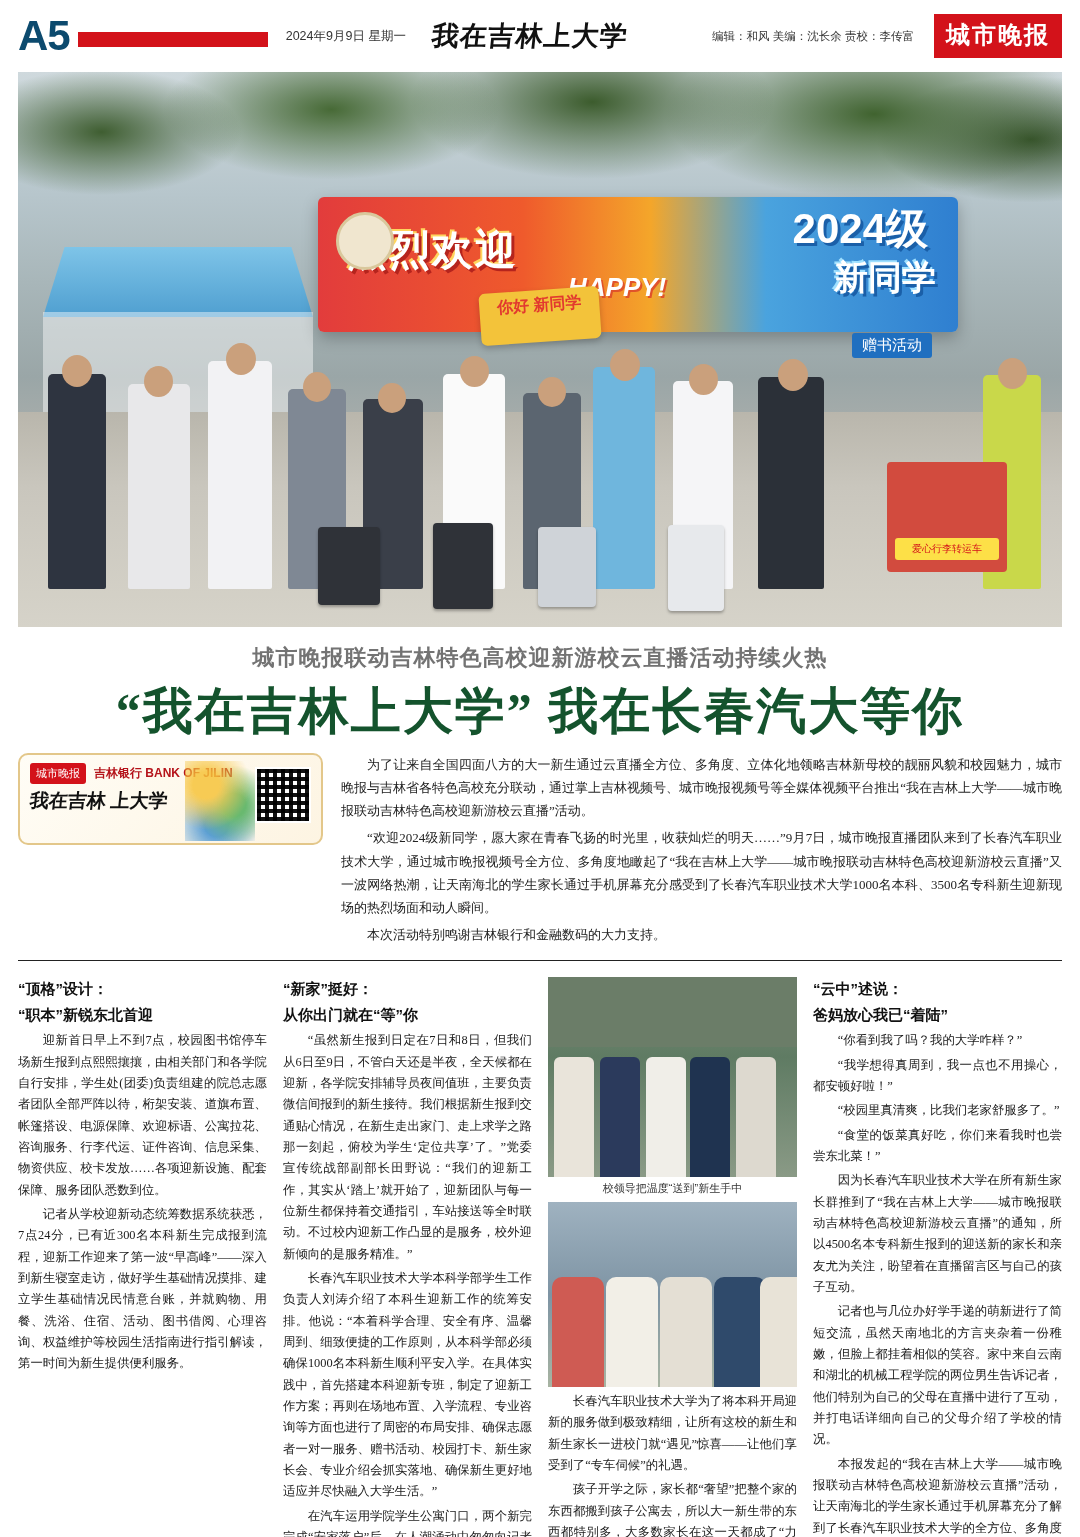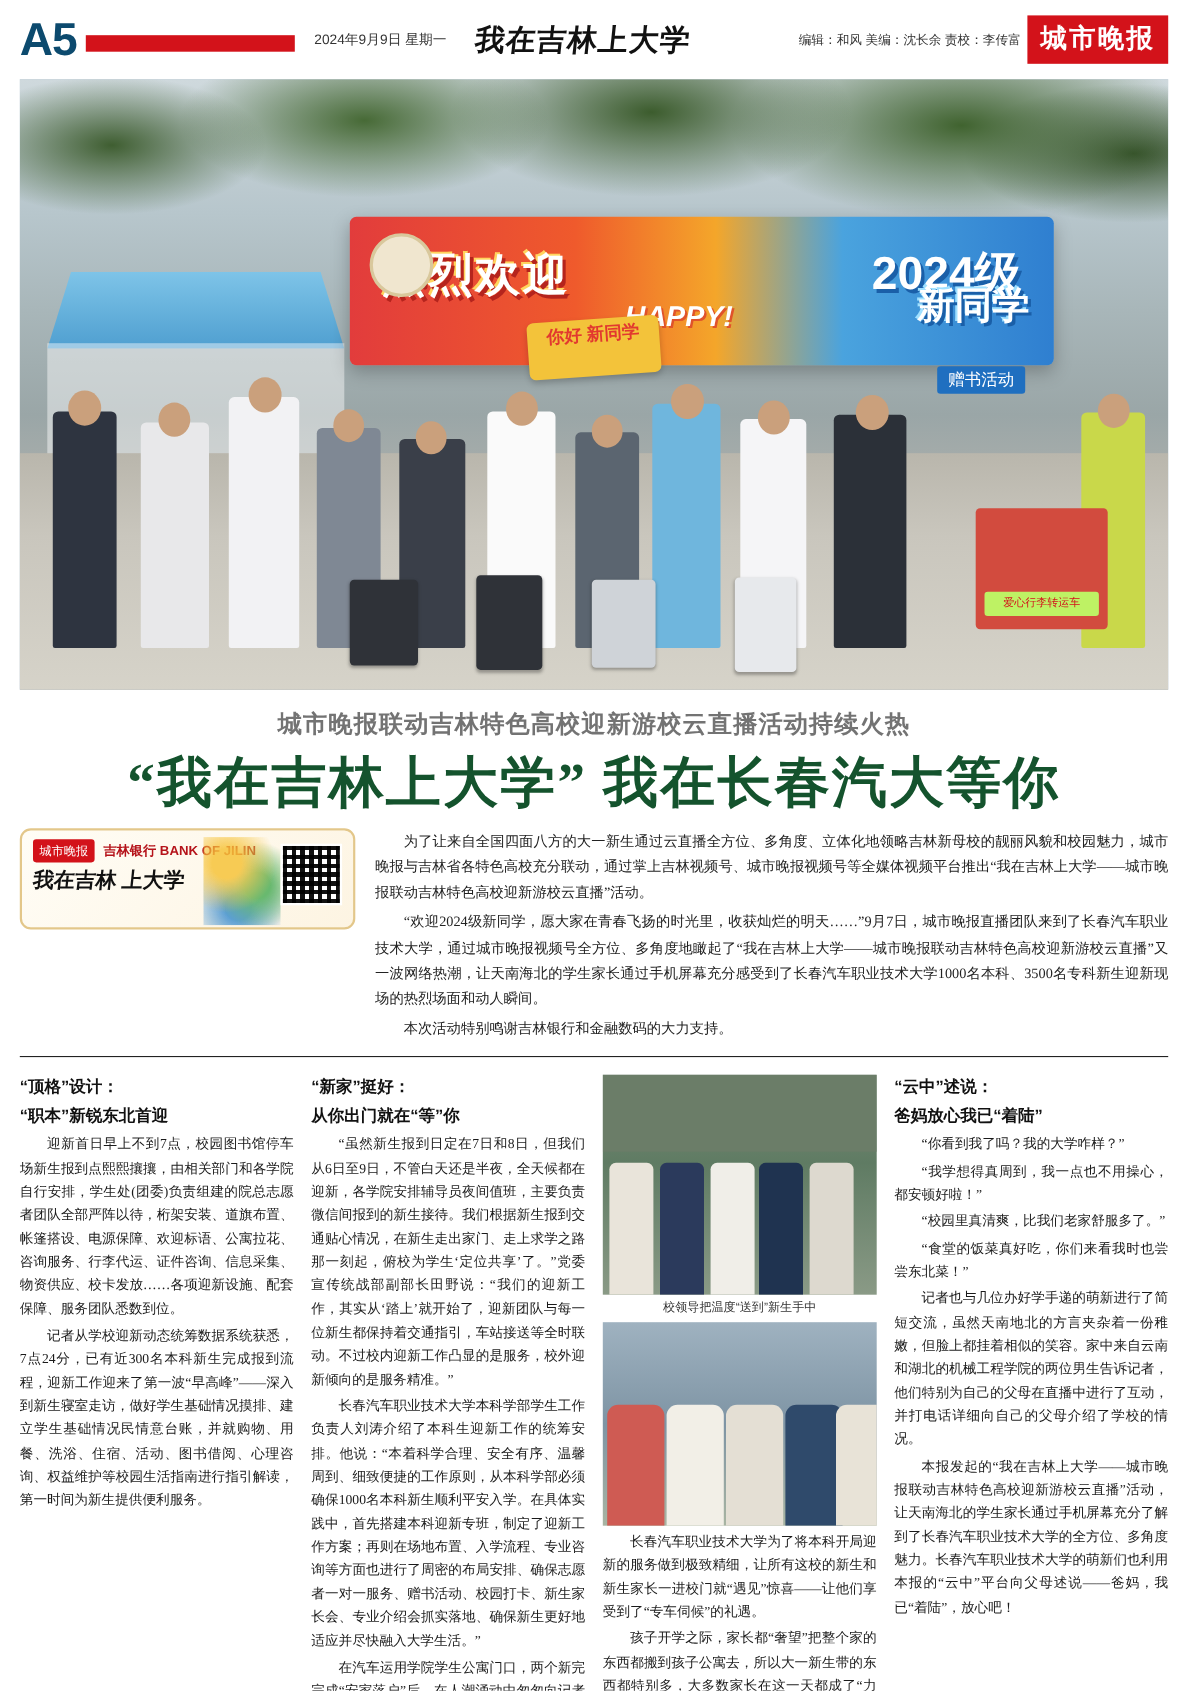--- a/index.html
+++ b/index.html
@@ -52,21 +52,21 @@
     letter-spacing: 1px;
     transform: skewX(-6deg);
     white-space: nowrap;
   }
   .mast-credits {
     margin-left: auto;
     font-family: "Liberation Sans", sans-serif;
     font-size: 11.5px;
     color: #333;
     white-space: nowrap;
-    padding-right: 6px;
+    padding-right: 20px;
   }
   .paper-brand {
     background: #d3121a;
     color: #fff;
     font-weight: bold;
     font-size: 24px;
     padding: 5px 12px 7px;
     letter-spacing: 2px;
     white-space: nowrap;
   }
@@ -98,21 +98,21 @@
     font-family:"Liberation Sans",sans-serif; font-weight:bold; font-size:41px; color:#fff;
     text-shadow: 3px 3px 0 #b5241d, -2px -2px 0 #ffd45e;
     letter-spacing: 2px;
   }
   .arch .happy {
     position:absolute; left:250px; top:75px;
     font-family:"Liberation Sans",sans-serif; font-weight:bold; font-style:italic; font-size:26px; color:#fff;
     text-shadow: 2px 2px 0 #e0532a;
   }
   .arch .year {
-    position:absolute; right:30px; top:24px;
+    position:absolute; right:30px; top:4px;
     font-family:"Liberation Sans",sans-serif; font-weight:bold; font-size:42px; color:#fff;
     text-shadow: 3px 3px 0 #1a5fa8;
   }
   .arch .newstudent {
     position:absolute; right:22px; top:58px;
     font-family:"Liberation Sans",sans-serif; font-weight:bold; font-size:34px; color:#fff;
     text-shadow: 3px 3px 0 #1a5fa8, -2px -2px 0 #9fe0ff;
   }
   .arch .dream {
     position:absolute; right:26px; bottom:-26px;
@@ -138,21 +138,21 @@
   .tent2 { position:absolute; left:25px; top:240px; width:270px; height:110px; background:rgba(255,255,255,.45); }
   .ground {
     position:absolute; left:0; right:0; bottom:0; height:215px;
     background: linear-gradient(180deg,#b9b6ac 0%, #c9c6bd 35%, #d6d3c9 100%);
   }
   .crowd { position:absolute; left:0; right:0; top:250px; bottom:0; }
   .p { position:absolute; bottom:38px; border-radius:5px 5px 2px 2px; }
   .head { position:absolute; border-radius:50%; background:#caa07c; }
   .lug { position:absolute; border-radius:4px; background:#2f3238; box-shadow:0 2px 3px rgba(0,0,0,.3); }
   .cart { position:absolute; right:55px; bottom:55px; width:120px; height:110px; background:#d24b3e; border-radius:4px; }
-  .cart .label { position:absolute; bottom:12px; left:8px; right:8px; height:22px; background:#bef264; border-radius:3px;
+  .cart .label { position:absolute; bottom:12px; left:8px; right:8px; height:22px; background:#fde047; border-radius:3px;
      font-size:10px; color:#d3121a; text-align:center; line-height:22px; font-family:"Liberation Sans",sans-serif;}
 
   
   .headline-wrap { margin: 16px 18px 6px; text-align: center; }
   .kicker {
     font-family: "Liberation Sans", sans-serif;
     font-weight: bold;
     font-size: 22px;
     letter-spacing: 1px;
     color: #737373;
@@ -372,18 +372,19 @@
 
   <div class="col">
     <div class="col-inner">
       <p></p>
       <div class="sub-head">“云中”述说：</div>
       <div class="sub-head" style="margin-top:0">爸妈放心我已“着陆”</div>
       <p>“你看到我了吗？我的大学咋样？”</p>
       <p>“我学想得真周到，我一点也不用操心，都安顿好啦！”</p>
       <p>“校园里真清爽，比我们老家舒服多了。”</p>
       <p>“食堂的饭菜真好吃，你们来看我时也尝尝东北菜！”</p>
+      <p>因为长春汽车职业技术大学在所有新生家长群推到了“我在吉林上大学——城市晚报联动吉林特色高校迎新游校云直播”的通知，所以4500名本专科新生报到的迎送新的家长和亲友尤为关注，盼望着在直播留言区与自己的孩子互动。</p>
       <p>记者也与几位办好学手递的萌新进行了简短交流，虽然天南地北的方言夹杂着一份稚嫩，但脸上都挂着相似的笑容。家中来自云南和湖北的机械工程学院的两位男生告诉记者，他们特别为自己的父母在直播中进行了互动，并打电话详细向自己的父母介绍了学校的情况。</p>
       <p>本报发起的“我在吉林上大学——城市晚报联动吉林特色高校迎新游校云直播”活动，让天南海北的学生家长通过手机屏幕充分了解到了长春汽车职业技术大学的全方位、多角度魅力。长春汽车职业技术大学的萌新们也利用本报的“云中”平台向父母述说——爸妈，我已“着陆”，放心吧！</p>
     </div>
 
   </div>
 </div>
 
 </body></html>

